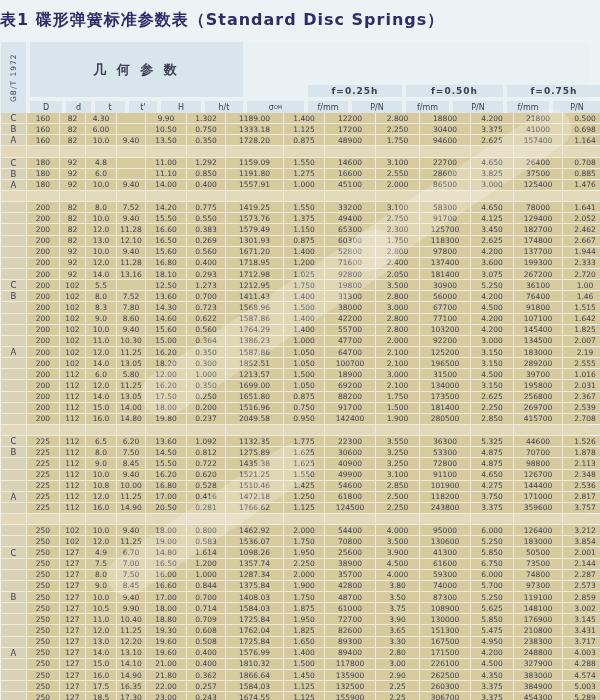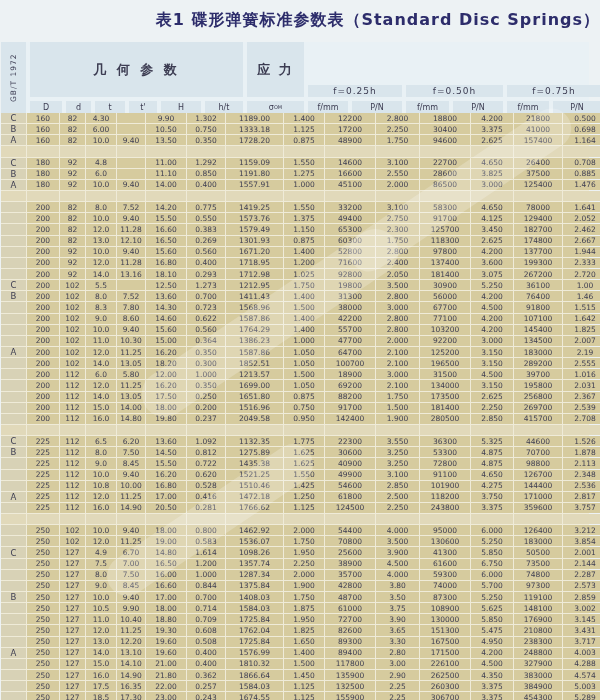--- a/index.html
+++ b/index.html
@@ -2,21 +2,21 @@
 <html><head>
 <meta charset="utf-8">
 <style>
   html,body{margin:0;padding:0;}
   body{
     width:600px;height:700px;position:relative;overflow:hidden;
     background:#edf2f4;
     font-family:"DejaVu Sans","Liberation Sans",sans-serif;
   }
   .title{
-    position:absolute;top:10px;left:0;width:100%;text-align:right;
+    position:absolute;top:10px;left:0;width:100%;text-align:left;
     font-size:16px;font-weight:bold;color:#2d2d6b;letter-spacing:1px;
   }
   .table{position:absolute;top:42px;left:1px;width:588px;}
   .thead{
     display:grid;
     grid-template-columns:25px 32px 25px 30px 28px 40px 38px 57px 40px 50px 43px 50px 42px 48px 44px;
     grid-template-rows:39px 12px 12px;
     gap:4px;background:#e9f1f5;
   }
   .thead>div{
@@ -26,21 +26,21 @@
   .gbt{
     grid-column:1;grid-row:1/4;
     writing-mode:vertical-rl;transform:rotate(180deg);
     font-size:7.5px;color:#44445a;letter-spacing:1px;
   }
   .grp{font-size:13px;font-weight:bold;letter-spacing:3px;}
   .g-geo{grid-column:2/8;grid-row:1/3;}
   .g-str{grid-column:8/9;grid-row:1/3;letter-spacing:2px;}
   .g-mech{grid-column:9/15;grid-row:1;}
   .g-wt{grid-column:15/16;grid-row:1/3;flex-direction:column;line-height:1.15;letter-spacing:0;}
-  .defl{font-size:9px;font-weight:normal;letter-spacing:1px;}
+  .defl{font-size:9px;font-weight:bold;letter-spacing:1px;}
   .d1{grid-column:9/11;grid-row:2;}
   .d2{grid-column:11/13;grid-row:2;}
   .d3{grid-column:13/15;grid-row:2;}
   .colname{font-size:8px;grid-row:3;}
   .colname sub{font-size:5px;}
   .tbody{
     display:grid;
     grid-template-columns:25px 32px 25px 30px 28px 40px 38px 57px 40px 50px 43px 50px 42px 48px 44px;
     grid-auto-rows:10.15px;
     gap:1px;background:#efebd8;
@@ -62,21 +62,20 @@
 </style>
 </head>
 <body>
 
 <div class="title">表1 碟形弹簧标准参数表（Standard Disc Springs）</div>
 
 <div class="table">
   <div class="thead">
     <div class="gbt">GB/T 1972</div>
     <div class="grp g-geo">几 何 参 数</div>
-    <div class="grp g-str">应 力</div>
     <div class="grp g-wt">
       <span>重</span>
       <span>量</span>
     </div>
     <div class="defl d1">f=0.25h</div>
     <div class="defl d2">f=0.50h</div>
     <div class="defl d3">f=0.75h</div>
     <div class="colname" style="grid-column:1"></div>
     <div class="colname">D</div>
     <div class="colname">d</div>

